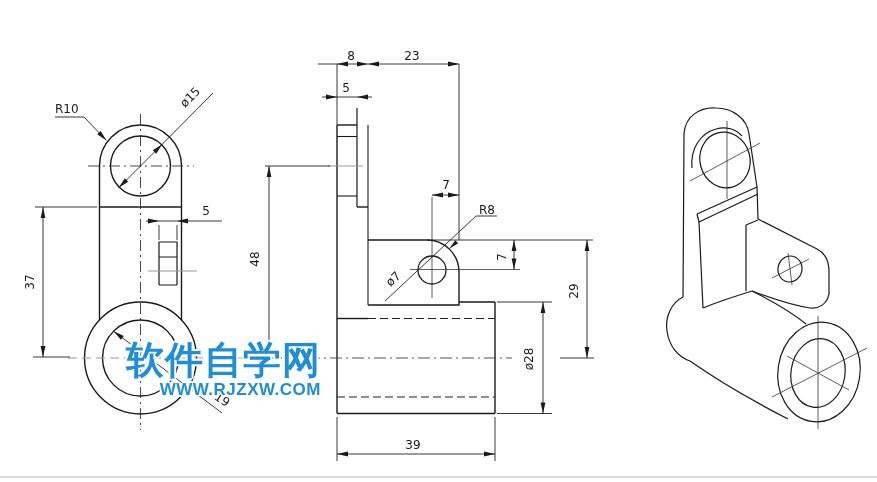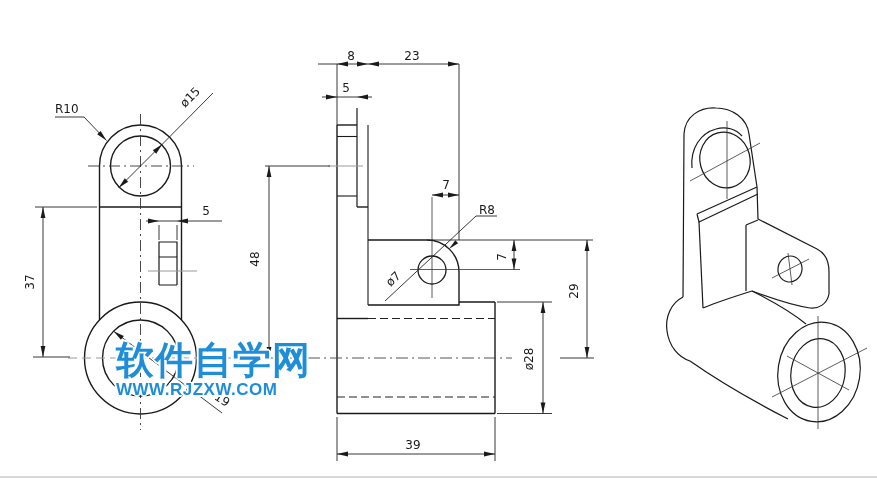--- a/index.html
+++ b/index.html
@@ -1,20 +1,20 @@
 <!DOCTYPE html>
 <html><head>
 <meta charset="utf-8">
 <style>
   html,body{margin:0;padding:0;background:#ffffff;}
   #stage{position:relative;width:877px;height:482px;background:#ffffff;overflow:hidden;
          font-family:"DejaVu Sans",sans-serif;}
   #cad{position:absolute;left:0;top:0;}
   svg text{font-family:"DejaVu Sans",sans-serif;font-size:12px;fill:#1a1a1a;}
-  .wm{position:absolute;left:116px;top:340px;z-index:5;pointer-events:none;}
+  .wm{position:absolute;left:126px;top:340px;z-index:5;pointer-events:none;text-align:right;}
   .wm-cn{font-weight:bold;font-size:38px;line-height:40px;letter-spacing:1px;color:#1E8ED8;
          font-family:"DejaVu Sans",sans-serif;
          text-shadow:-2px 0 #fff,2px 0 #fff,0 -2px #fff,0 2px #fff,
                      -1px -1px #fff,1px -1px #fff,-1px 1px #fff,1px 1px #fff;}
   .wm-url{font-weight:bold;font-size:17px;line-height:17px;letter-spacing:.5px;color:#1E8ED8;
           font-family:"Liberation Sans","DejaVu Sans",sans-serif;margin-top:1px;
           text-shadow:-2px 0 #fff,2px 0 #fff,0 -2px #fff,0 2px #fff,
                       -1px -1px #fff,1px -1px #fff,-1px 1px #fff,1px 1px #fff;}
   .bottom-line{position:absolute;left:0;top:476px;width:877px;height:2px;background:#d9d9d9;}
 </style>

